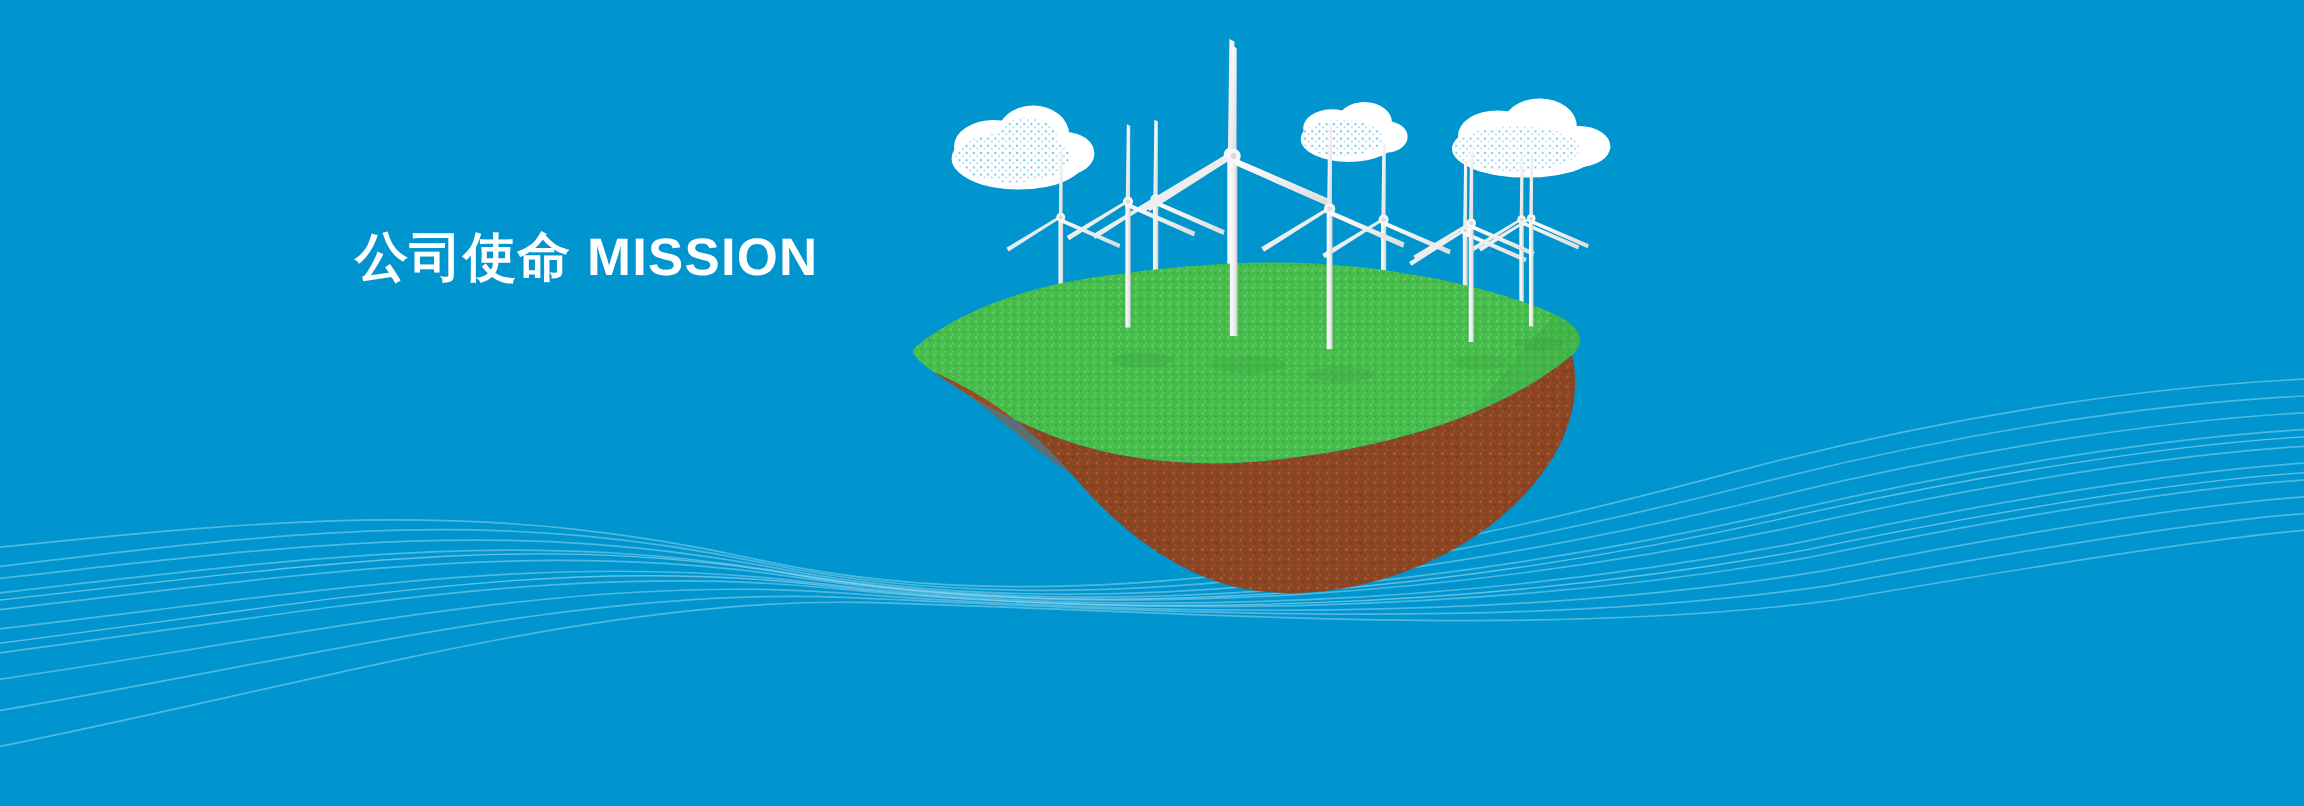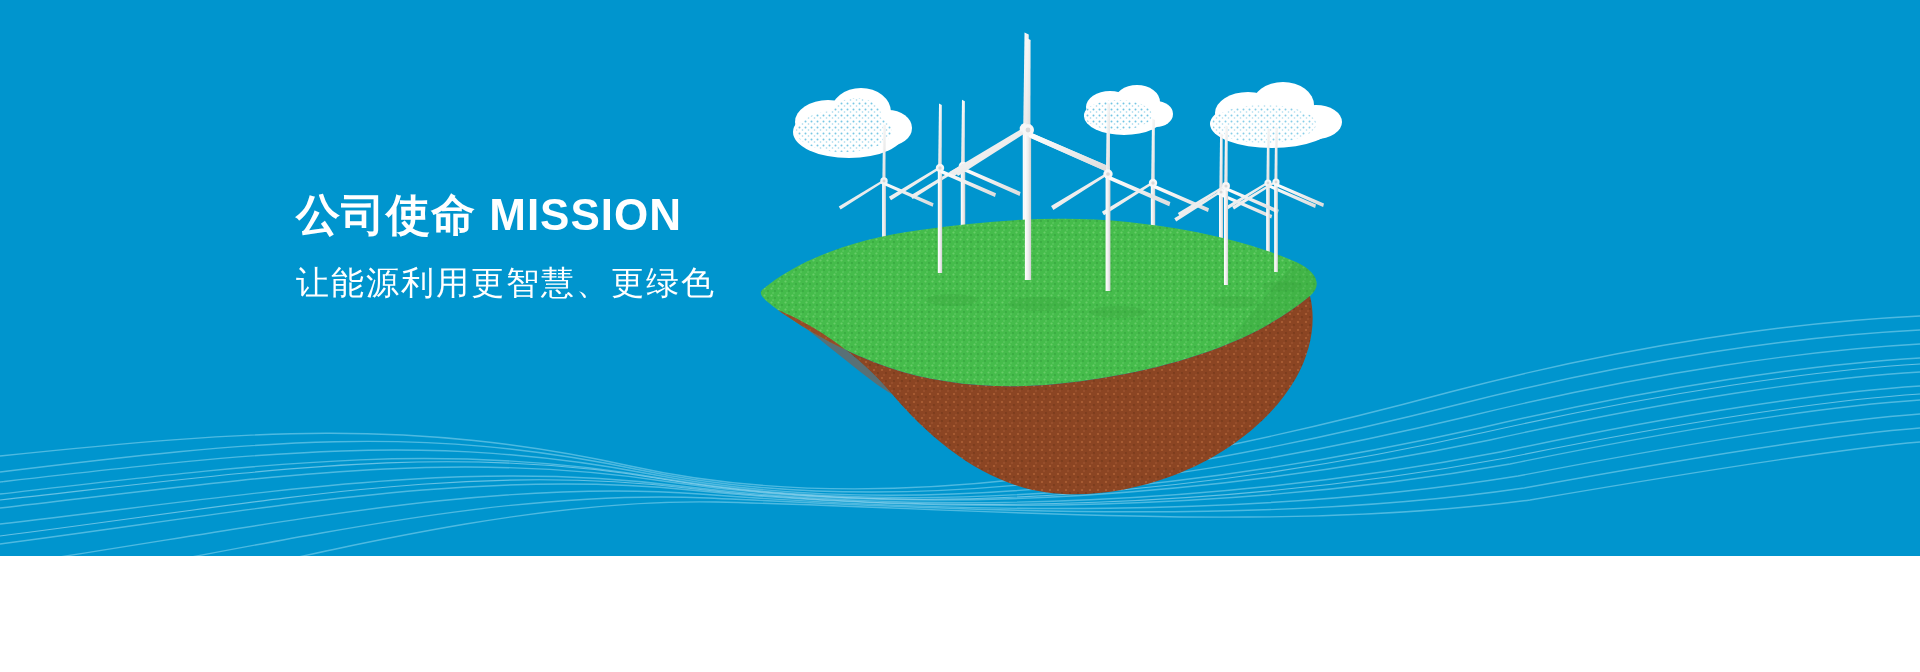--- a/index.html
+++ b/index.html
@@ -3,21 +3,21 @@
 <meta charset="utf-8">
 <style>
   html, body {
     margin: 0;
     padding: 0;
     background: #ffffff;
   }
   #banner {
     position: relative;
     width: 1920px;
-    height: 556px;
+    height: 672px;
     overflow: hidden;
     font-family: "Liberation Sans", "DejaVu Sans", sans-serif;
     background: #0095ce;
   }
   #bg-svg, #wave-svg, #art-svg {
     position: absolute;
     top: 0; left: 0;
     width: 1920px;
     height: 672px;
     display: block;
@@ -212,16 +212,15 @@
       <use href="#turbine" transform="translate(1226,186) scale(0.66)"></use>
     </g>
     <g>
       <ellipse cx="1282" cy="286" rx="20" ry="5" fill="#3aa63f" opacity="0.3"></ellipse>
       <use href="#turbine" transform="translate(1276,182) scale(0.60)"></use>
     </g>
   </svg>
 
   <div id="text-block">
     <h1 id="title">公司使命 MISSION</h1>
-    <p id="subtitle">让能源利用更智慧、更绿色</p>
   </div>
 
 </div>
 
 </body></html>

